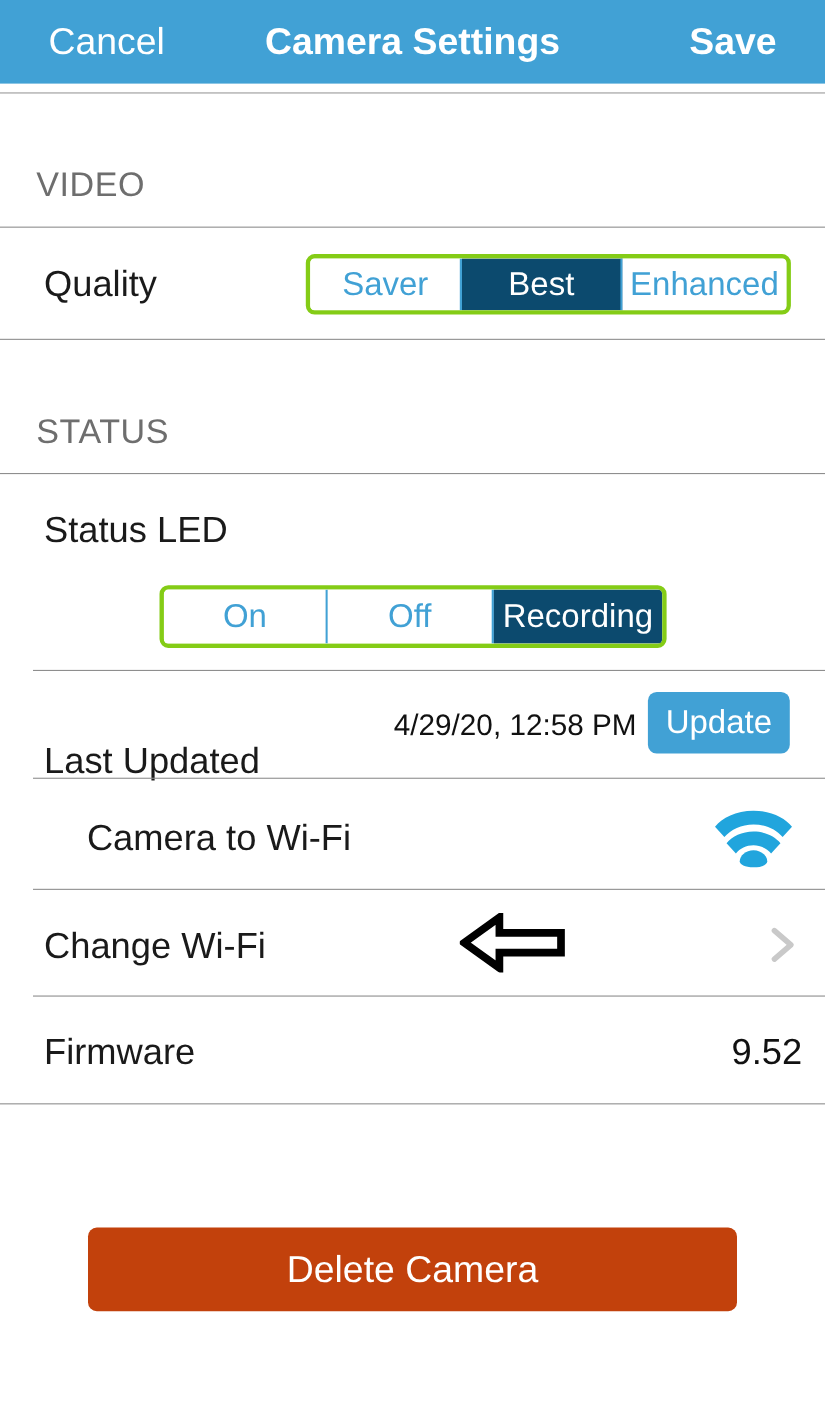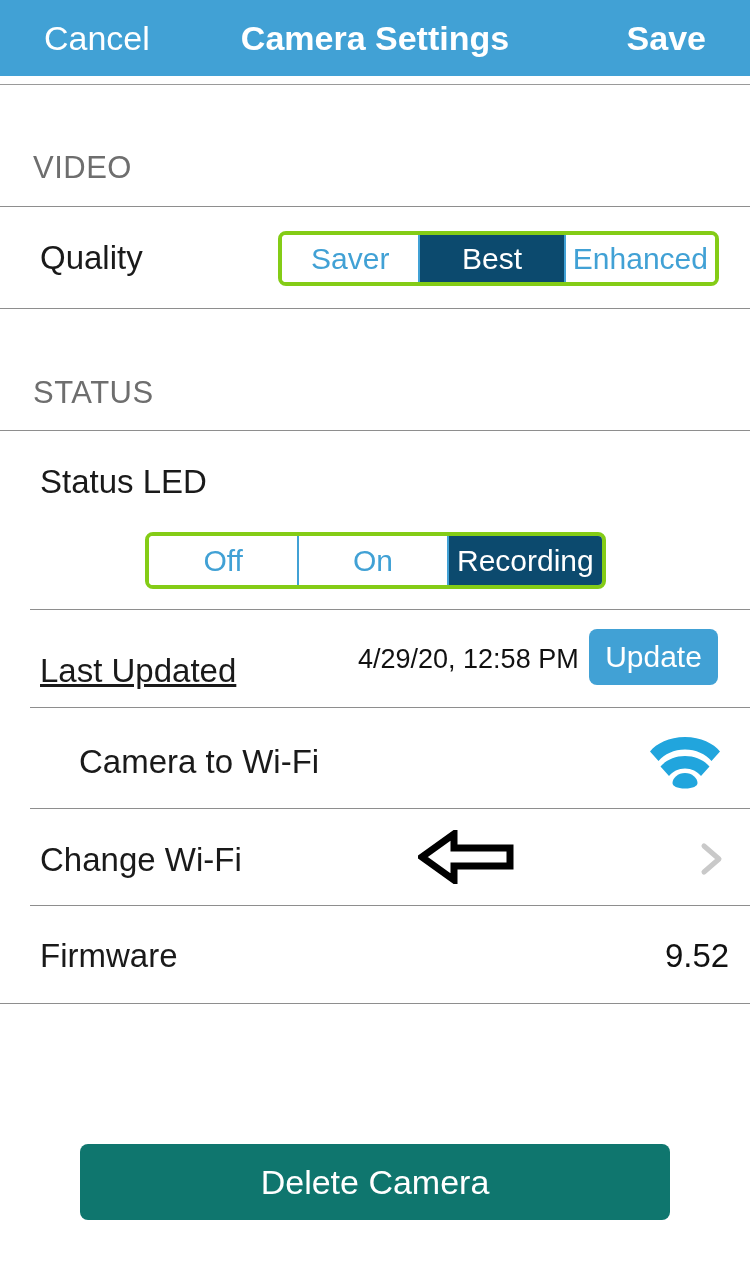--- a/index.html
+++ b/index.html
@@ -124,29 +124,28 @@
     color: #ffffff;
     border-radius: 8px;
     display: flex;
     align-items: center;
     justify-content: center;
     font-size: 30px;
     box-sizing: border-box;
   }
   .danger-button {
     position: absolute;
-    background: #0f766e;
+    background: #c2410c;
     color: #ffffff;
     border-radius: 8px;
     display: flex;
     align-items: center;
     justify-content: center;
     font-size: 34px;
     box-sizing: border-box;
-    margin-top: 28px;
   }
 
   
   .icon-wrap {
     position: absolute;
     display: block;
   }
 </style>
 </head>
 <body>
@@ -168,27 +167,27 @@
   <div class="seg selected" style="width:148px;">Best</div>
   <div class="seg" style="width:152px;">Enhanced</div>
 </div>
 <div class="rule full" style="top:308px;"></div>
 
 <div class="section-header" style="top:377px;">STATUS</div>
 <div class="rule full" style="top:430px;"></div>
 
 <div class="row-label" style="top:465px;">Status LED</div>
 <div class="segmented" style="left:145px; top:532px; width:461px; height:57px;">
+  <div class="seg" style="width:152px;">On</div>
   <div class="seg" style="width:153px;">Off</div>
-  <div class="seg" style="width:152px;">On</div>
   <div class="seg selected" style="width:156px;">Recording</div>
 </div>
 <div class="rule inset" style="top:609px;"></div>
 
-<div class="row-label" style="top:654px;text-decoration:underline;">Last Updated</div>
+<div class="row-label" style="top:675px;">Last Updated</div>
 <div class="row-value" style="left:358px; top:646px;">4/29/20, 12:58 PM</div>
 <div class="pill-button" style="left:589px; top:629px; width:129px; height:56px;">Update</div>
 <div class="rule inset" style="top:707px;"></div>
 
 <div class="row-label" style="top:745px;margin-left:39px;">Camera to Wi-Fi</div>
 <div class="icon-wrap" style="left:649px; top:731px; width:72px; height:58px;">
   <svg width="72" height="58" viewBox="0 0 72 58">
     <path d="M36 6 C20 6 7.5 12.5 1 20.5 L9.5 30 C15.5 23 25 18.5 36 18.5 C47 18.5 56.5 23 62.5 30 L71 20.5 C64.5 12.5 52 6 36 6 Z" fill="#21a5dd"></path>
     <path d="M36 25 C25.5 25 16.5 29.5 11.5 35.5 L20 45 C23.5 40.5 29.5 37.5 36 37.5 C42.5 37.5 48.5 40.5 52 45 L60.5 35.5 C55.5 29.5 46.5 25 36 25 Z" fill="#21a5dd"></path>
     <path d="M36 42 C29 42 23.5 47 23.5 52 C23.5 55 28 57.5 36 57.5 C44 57.5 48.5 55 48.5 52 C48.5 47 43 42 36 42 Z" fill="#21a5dd"></path>

